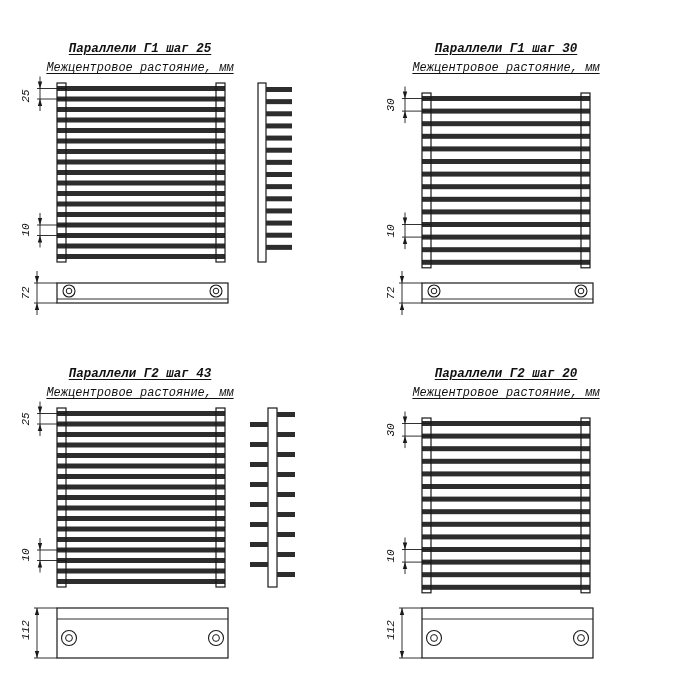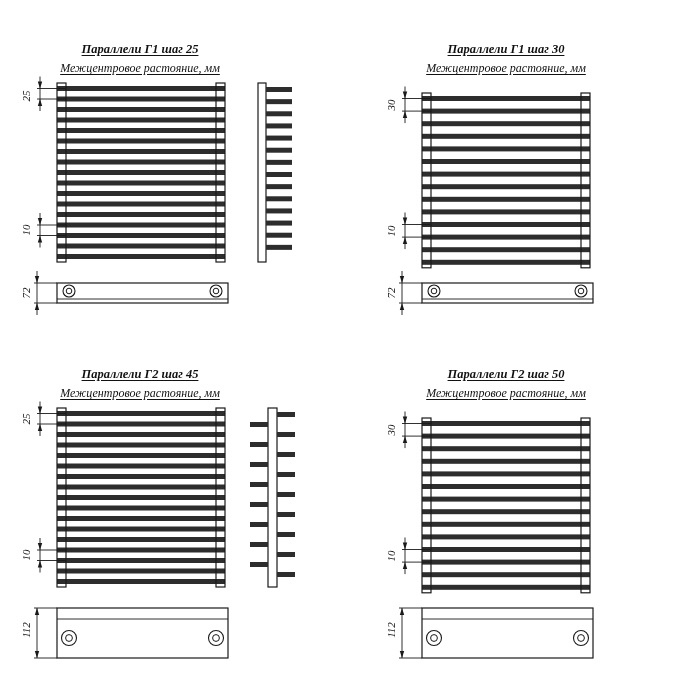--- a/index.html
+++ b/index.html
@@ -1,18 +1,18 @@
 <!DOCTYPE html>
 <html><head>
 <meta charset="utf-8">
 <style>
   html,body{margin:0;padding:0;background:#ffffff;}
   .sheet{
     position:relative;width:608px;height:700px;background:#ffffff;
-    font-family:Liberation Serif, serif;color:#111;overflow:hidden;
+    font-family:Liberation Mono, monospace;color:#111;overflow:hidden;
   }
   .sheet svg{position:absolute;left:0;top:0;}
   .title{
     position:absolute;width:220px;text-align:center;
     font-style:italic;font-weight:bold;font-size:12.5px;
     text-decoration:underline;text-underline-offset:2px;
     white-space:nowrap;
   }
   .subtitle{
     position:absolute;width:220px;text-align:center;
@@ -316,25 +316,25 @@
   <div class="dim d0s">25</div>
   <div class="dim d0g">10</div>
   <div class="dim d0c">72</div>
 
   <div class="title t1">Параллели Г1 шаг 30</div>
   <div class="subtitle s1">Межцентровое растояние, мм</div>
   <div class="dim d1s">30</div>
   <div class="dim d1g">10</div>
   <div class="dim d1c">72</div>
 
-  <div class="title t2">Параллели Г2 шаг 45</div>
+  <div class="title t2">Параллели Г2 шаг 43</div>
   <div class="subtitle s2">Межцентровое растояние, мм</div>
   <div class="dim d2s">25</div>
   <div class="dim d2g">10</div>
   <div class="dim d2c">112</div>
 
-  <div class="title t3">Параллели Г2 шаг 50</div>
+  <div class="title t3">Параллели Г2 шаг 20</div>
   <div class="subtitle s3">Межцентровое растояние, мм</div>
   <div class="dim d3s">30</div>
   <div class="dim d3g">10</div>
   <div class="dim d3c">112</div>
 
 </div>
 
 </body></html>

